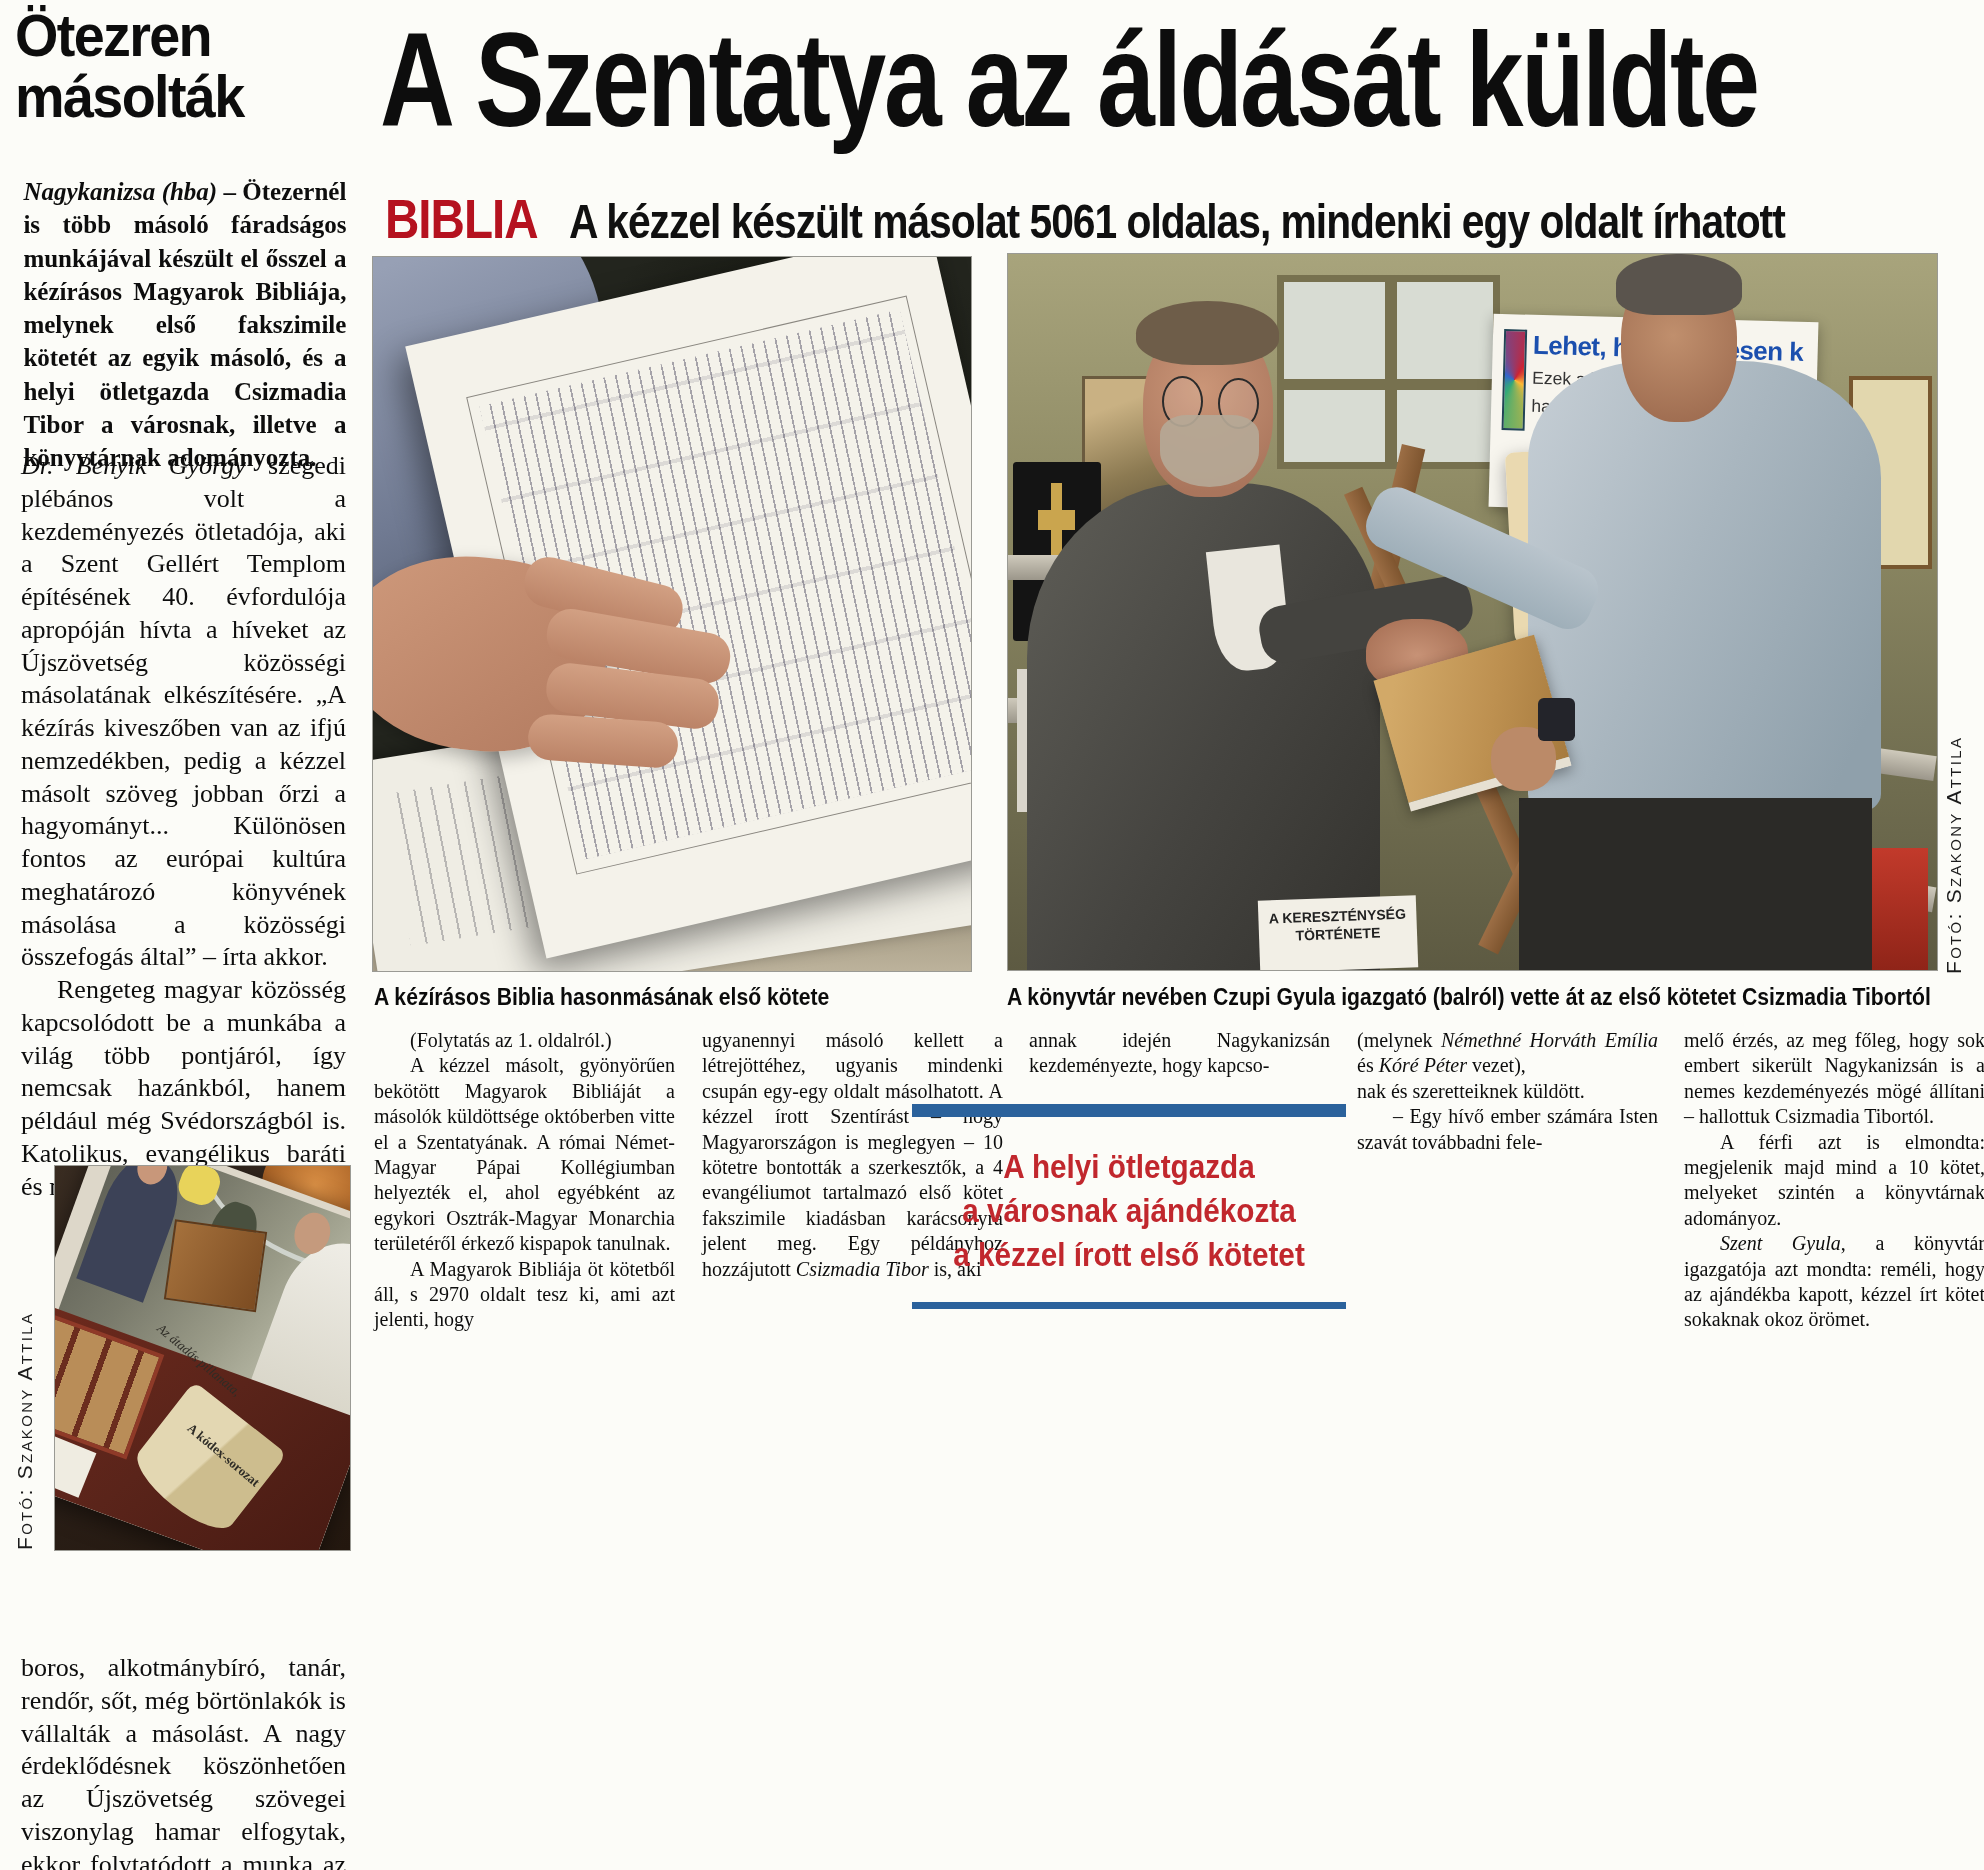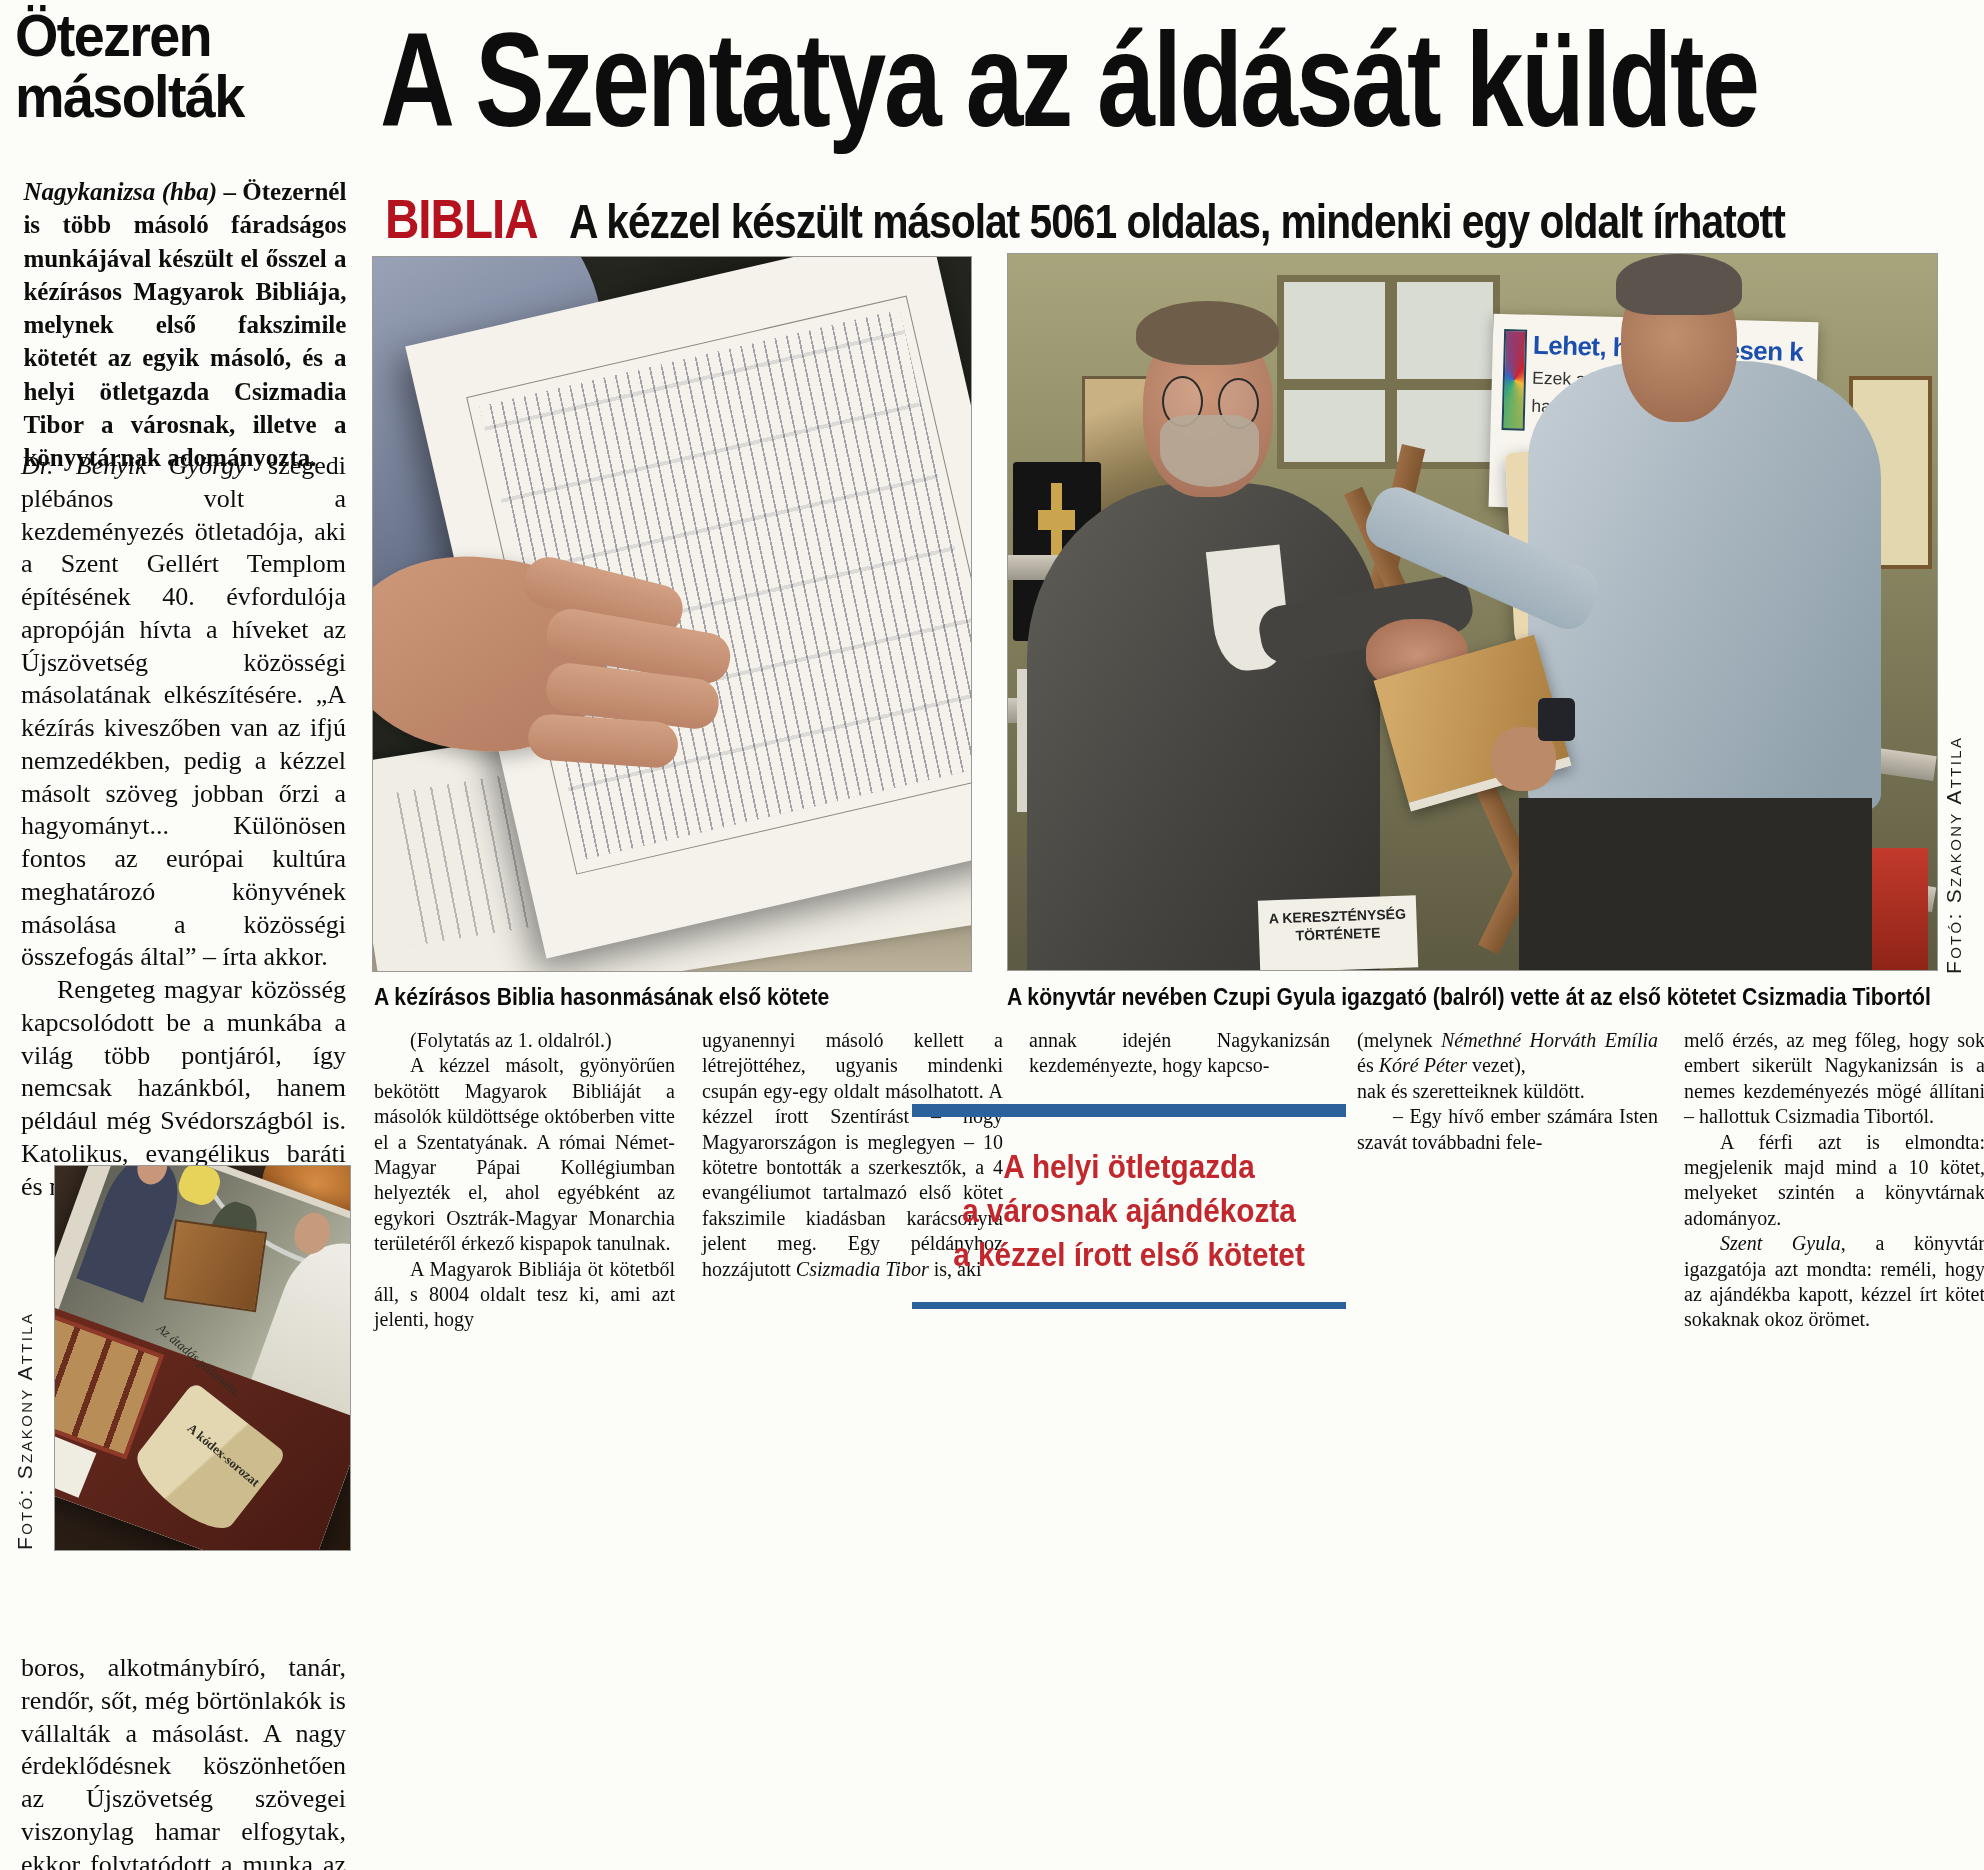--- a/index.html
+++ b/index.html
@@ -271,21 +271,21 @@
   </figure>
 
   <div id="creditR" class="abs vcred">Fotó: Szakony Attila</div>
 
   <p id="capL" class="abs pcap">A kézírásos Biblia hasonmásának első kötete</p>
   <p id="capR" class="abs pcap">A könyvtár nevében Czupi Gyula igazgató (balról) vette át az első kötetet Csizmadia Tibortól</p>
 
   <div id="c1" class="abs bcol serif">
     <p class="ind">(Folytatás az 1. oldalról.)</p>
     <p class="ind">A kézzel másolt, gyönyörűen bekötött Magyarok Bibliáját a másolók küldöttsége októberben vitte el a Szentatyának. A római Német-Magyar Pápai Kollégiumban helyezték el, ahol egyébként az egykori Osztrák-Magyar Monarchia területéről érkező kispapok tanulnak.</p>
-    <p class="ind">A Magyarok Bibliája öt kötetből áll, s 8004 oldalt tesz ki, ami azt jelenti, hogy</p>
+    <p class="ind">A Magyarok Bibliája öt kötetből áll, s 2970 oldalt tesz ki, ami azt jelenti, hogy</p>
   </div>
 
   <div id="c2" class="abs bcol serif">
     <p><span>ugyanennyi másoló kellett a létrejöttéhez, ugyanis mindenki csupán egy-egy oldalt másolhatott. A kézzel írott Szentírást – hogy Magyarországon is meglegyen – 10 kötetre bontották a szerkesztők, a 4 evangéliumot tartalmazó első kötet fakszimile kiadásban karácsonyra jelent meg. Egy példányhoz hozzájutott </span><i>Csizmadia Tibor</i><span> is, aki</span></p>
   </div>
 
   <div id="c3" class="abs bcol serif">
     <p>annak idején Nagykanizsán kezdeményezte, hogy kapcso-</p>
     <div class="spacer"></div>
   </div>

